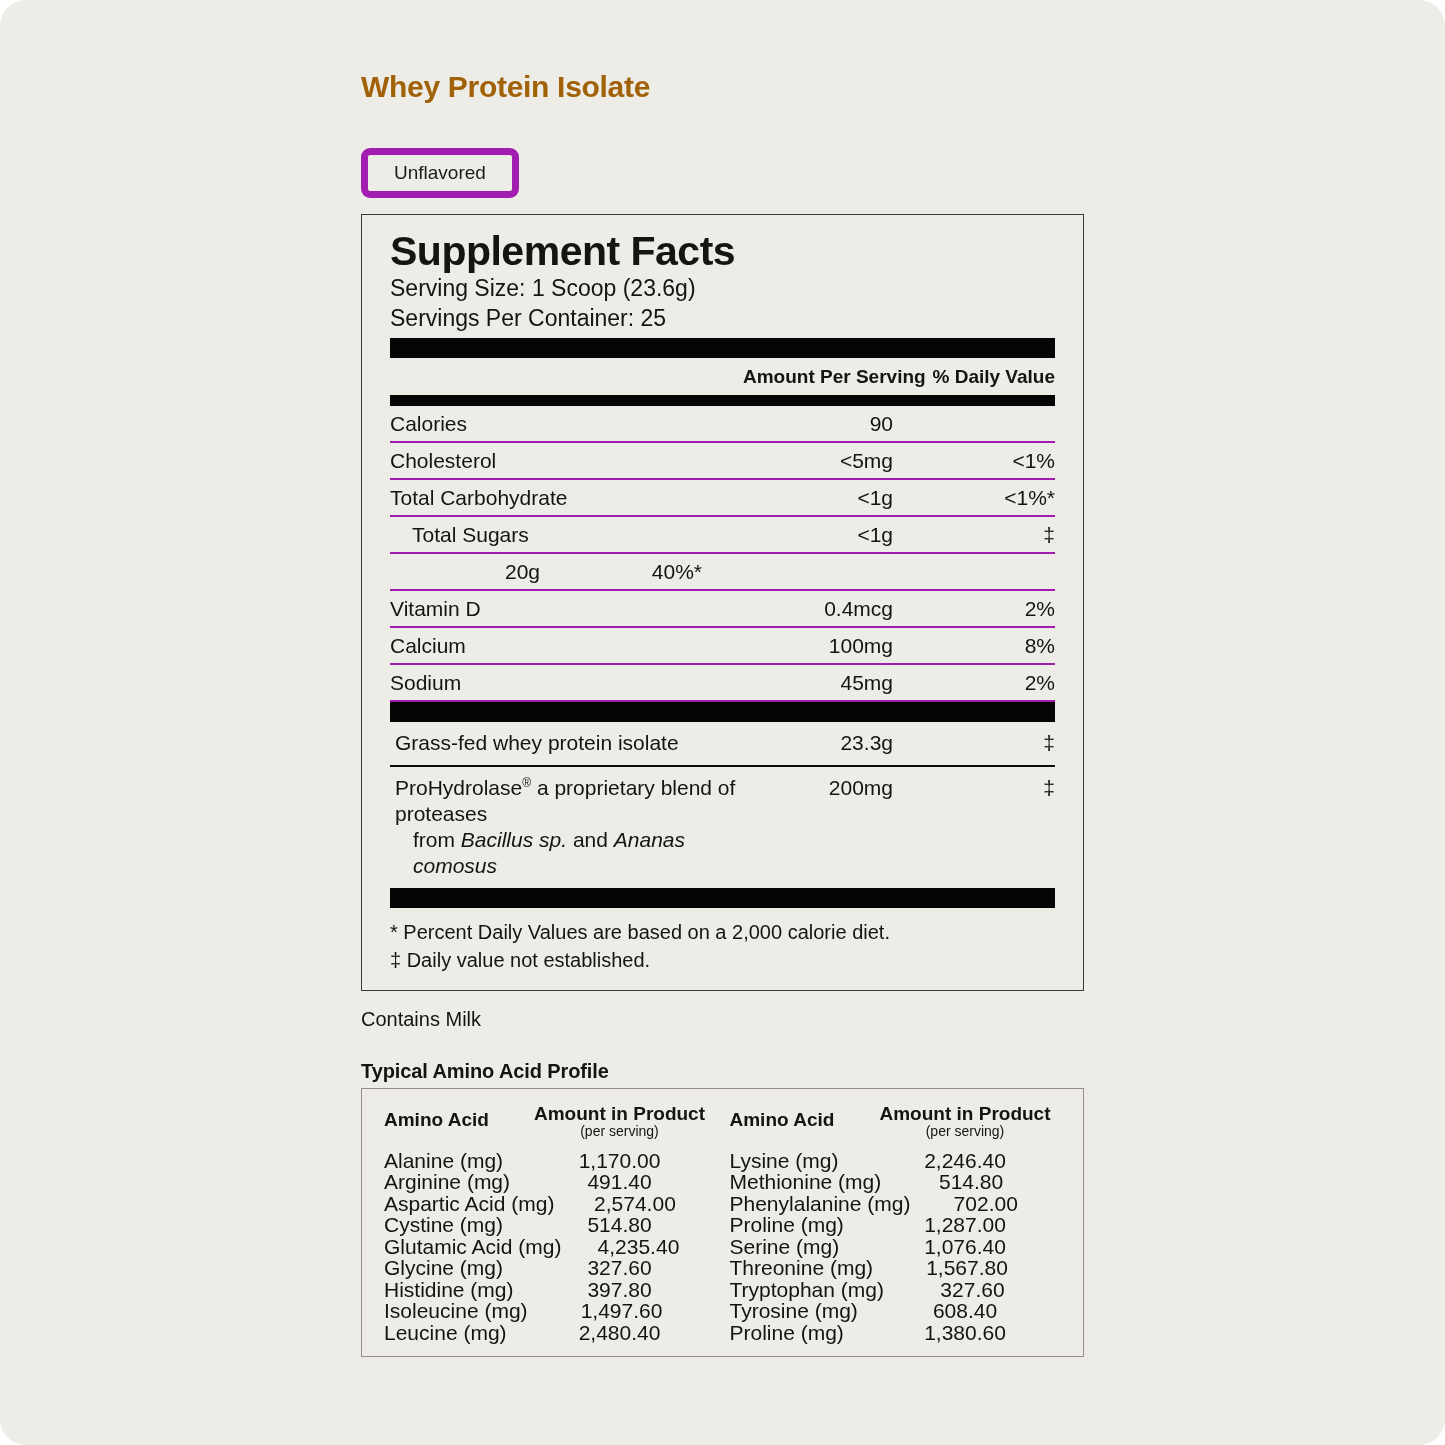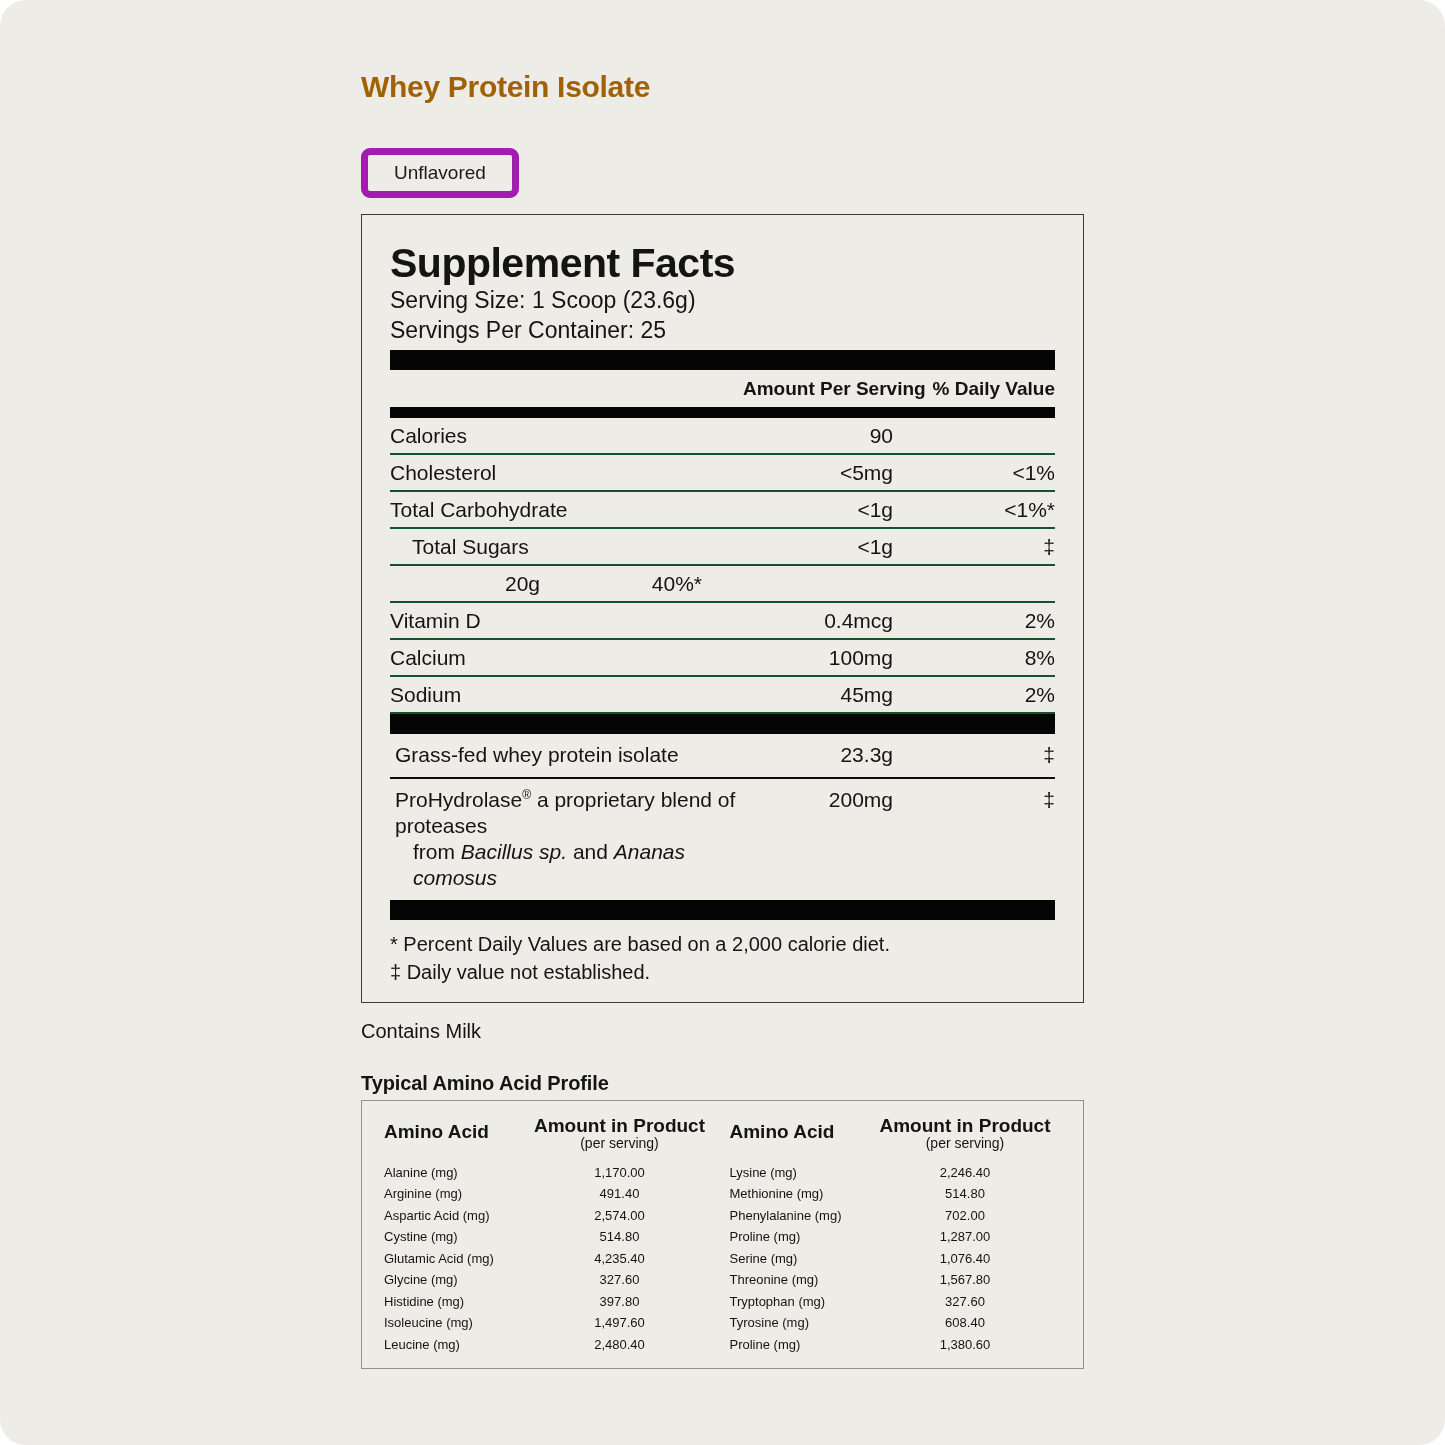--- a/index.html
+++ b/index.html
@@ -26,31 +26,31 @@
     cursor:pointer;
   }
 
   
   .facts{
     margin-top:16px;
     border:1.5px solid #3b3a34;
     padding:10px 28px 0 28px;
     box-sizing:border-box;
   }
-  .facts-title{margin:16px 0 0;font-size:41px;font-weight:700;letter-spacing:-0.5px;line-height:1.08;}
+  .facts-title{margin:4px 0 0;font-size:41px;font-weight:700;letter-spacing:-0.5px;line-height:1.08;}
   .serving-line{font-size:23px;line-height:30px;}
   .bar{background:#050505;}
   .bar-thick{height:20px;margin-top:5px;}
   .bar-mid{height:11px;}
   .frow{display:flex;align-items:center;}
   .facts-head{height:37px;font-size:19px;font-weight:700;}
   .col-name{flex:1;}
   .col-a{width:150px;text-align:right;white-space:nowrap;}
   .col-d{width:162px;text-align:right;white-space:nowrap;}
-  .n-row{height:35px;font-size:21px;border-bottom:2px solid #14532d;align-items:center;}
+  .n-row{height:35px;font-size:21px;border-bottom:2px solid #a21caf;align-items:center;}
   .n-row .indent{padding-left:22px;}
   .i-row{display:flex;align-items:flex-start;padding:8px 0 9px;font-size:21px;line-height:26px;}
   .i-row.sep{border-bottom:2px solid #0d0d0b;}
   .i-row .col-name{padding-left:5px;}
   .i-row .line2{padding-left:18px;}
   .i-row i{font-style:italic;}
   .i-row sup{font-size:12px;line-height:0;vertical-align:super;}
   .footnotes{padding:10px 0 16px;font-size:20px;line-height:28px;}
 
   .contains{margin-top:17px;font-size:20px;}
@@ -62,21 +62,21 @@
     border:1px solid #93918a;
     padding:15px 22px 13px 22px;
     display:flex;gap:14px;
     box-sizing:border-box;
   }
   .amino-half{flex:1;min-width:0;}
   .amino-head{display:flex;margin-bottom:11px;align-items:flex-start;}
   .h-acid{flex:1;font-size:19px;font-weight:700;padding-top:5px;}
   .h-amt{width:192px;text-align:center;font-size:19px;font-weight:700;line-height:1.05;}
   .h-sub{display:block;font-size:14px;font-weight:400;}
-  .amino-row{display:flex;font-size:13px;line-height:21.5px;}
+  .amino-row{display:flex;font-size:21px;line-height:21.5px;}
   .a-name{flex:1;white-space:nowrap;}
   .a-val{width:192px;text-align:center;white-space:nowrap;}
 </style>
 </head>
 <body>
 
 <div class="page">
   <div class="content">
 
     <h1 class="page-title">Whey Protein Isolate</h1>

